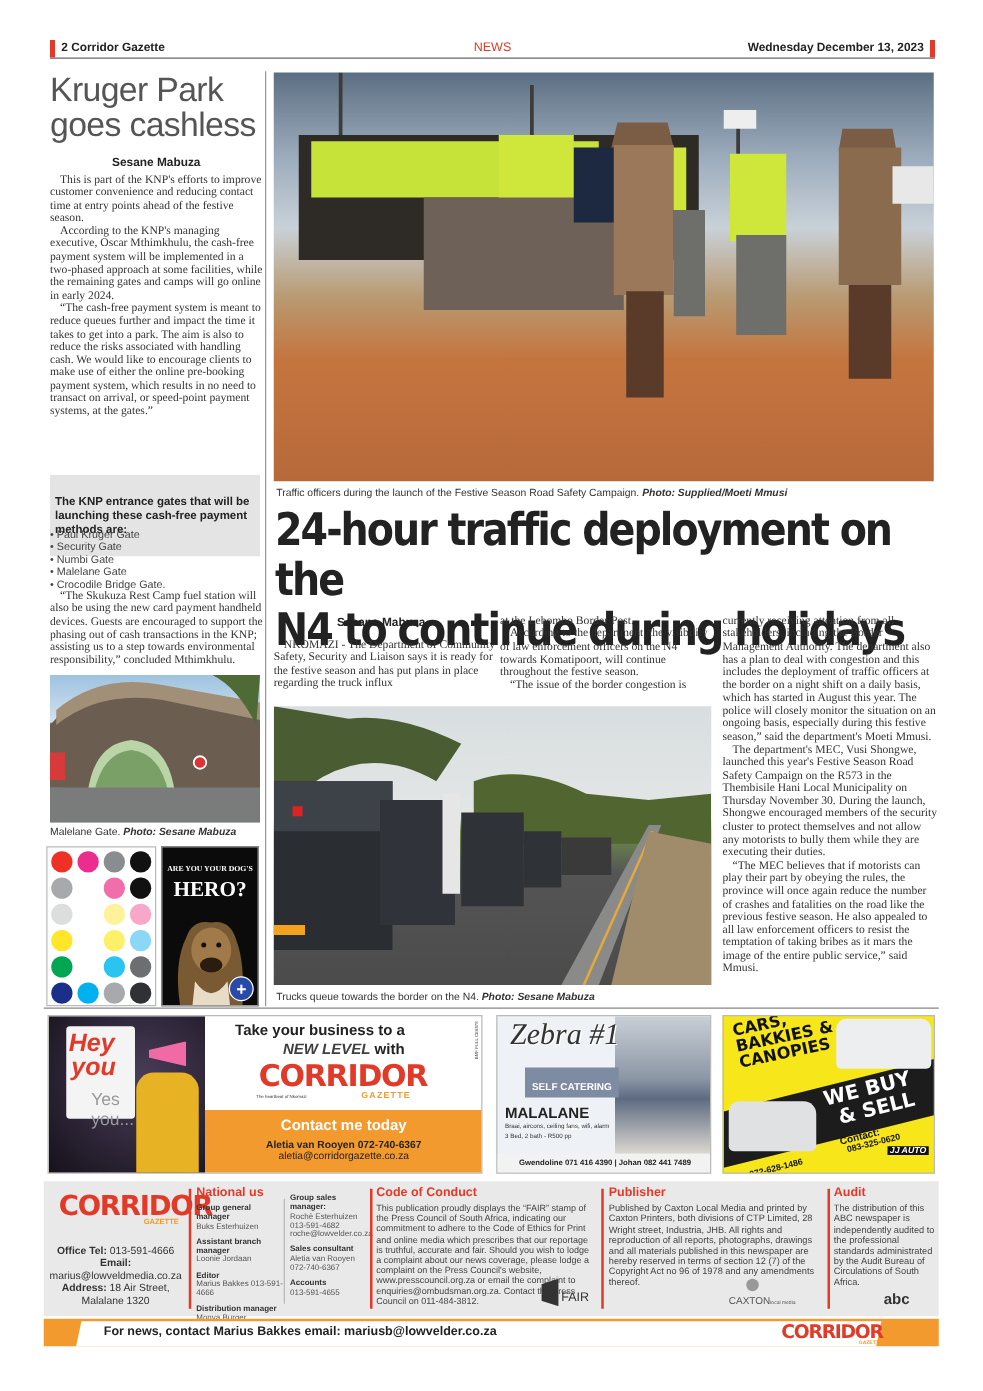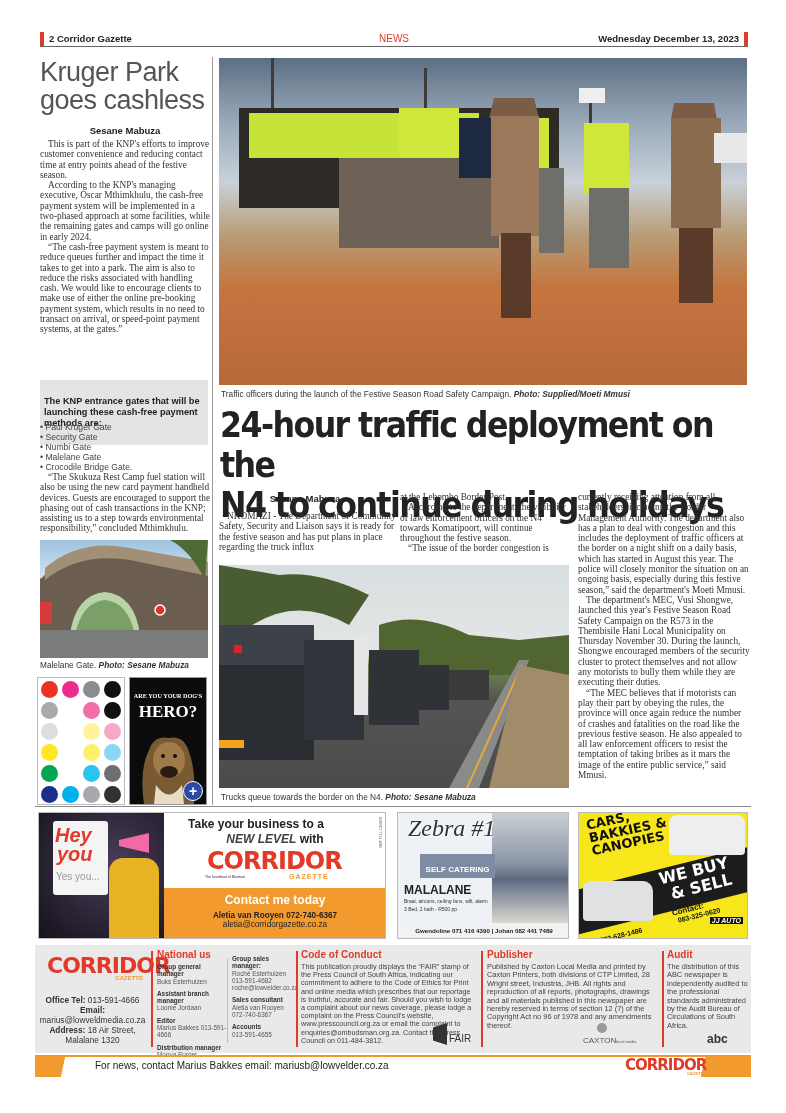--- a/index.html
+++ b/index.html
@@ -35,21 +35,21 @@
 .ad3{left:578px;top:812px;width:170px;height:127px;border:1px solid #bbb;overflow:hidden;background:#f6e61a}
 
 .foot{left:35px;top:945px;width:716px;height:108px;background:#e9e9e9}
 .fcol-h{font-size:10px;font-weight:bold;color:#e23a28;margin-bottom:3px}
 .rbar{position:absolute;width:2px;background:#e23a28}
 .fsmall{font-size:6.4px;line-height:7.3px;color:#555}
 .fsmall b{color:#333}
 .ftext{font-size:7.4px;line-height:8.4px;color:#444}
 .nbar{left:35px;top:1055px;width:716px;height:22px;background:#f39a2e}
 .nbar .inner{position:absolute;left:28px;top:2px;width:640px;height:20px;background:#fff;transform:skewX(-12deg)}
-.nbar .txt{position:absolute;left:60px;top:5px;font-size:10px;font-weight:normal;color:#222}
+.nbar .txt{position:absolute;left:48px;top:5px;font-size:10px;font-weight:bold;color:#222}
 .corridor-logo{font-family:"DejaVu Sans",sans-serif;font-weight:bold;color:#e23a28;letter-spacing:-1px}
 </style>
 </head>
 <body>
 
 <div class="abs hdr">
   <div class="bar-l"></div>
   <span class="pg">2 Corridor Gazette</span>
   <span class="sec">NEWS</span>
   <span class="date">Wednesday December 13, 2023</span>
@@ -210,21 +210,21 @@
   <i>Photo: Sesane Mabuza</i>
 </div>
 
 <div class="abs" style="left:35px;top:806px;width:716px;height:1px;background:#888"></div>
 
 <div class="abs ad1">
   <div style="position:absolute;left:0;top:0;width:125px;height:127px;background:radial-gradient(circle at 60% 40%,#4a3d5a,#15111a)">
     <div style="position:absolute;left:14px;top:8px;width:55px;height:74px;background:#f4f4f4;border-radius:3px">
       <div style="font-size:20px;line-height:20px;font-weight:bold;font-style:italic;color:#e23a28;padding:4px 2px 0">Hey</div>
       <div style="font-size:20px;line-height:18px;font-weight:bold;font-style:italic;color:#e23a28;padding:0 4px">you</div>
-      <div style="font-size:10px;color:#999;padding:8px 3px 0">Yes you...</div>
+      <div style="font-size:14px;color:#999;padding:8px 20px 0">Yes you...</div>
     </div>
     <div style="position:absolute;left:80px;top:20px;width:30px;height:20px;background:#f06aa6;clip-path:polygon(0 35%,100% 0,100% 100%,0 65%)"></div>
     <div style="position:absolute;left:70px;top:45px;width:50px;height:82px;background:#e8b225;border-radius:14px 14px 0 0"></div>
   </div>
   <div style="position:absolute;left:125px;top:4px;width:184px;text-align:center;font-size:12px;font-weight:bold;color:#222">Take your business to a</div>
   <div style="position:absolute;left:125px;top:19px;width:222px;text-align:center;font-size:12px;font-weight:bold;color:#222">
     <i style="color:#404040">NEW LEVEL</i>
     <span>with</span>
   </div>
   <div class="corridor-logo" style="position:absolute;left:168px;top:34px;font-size:24px">CORRIDOR</div>

